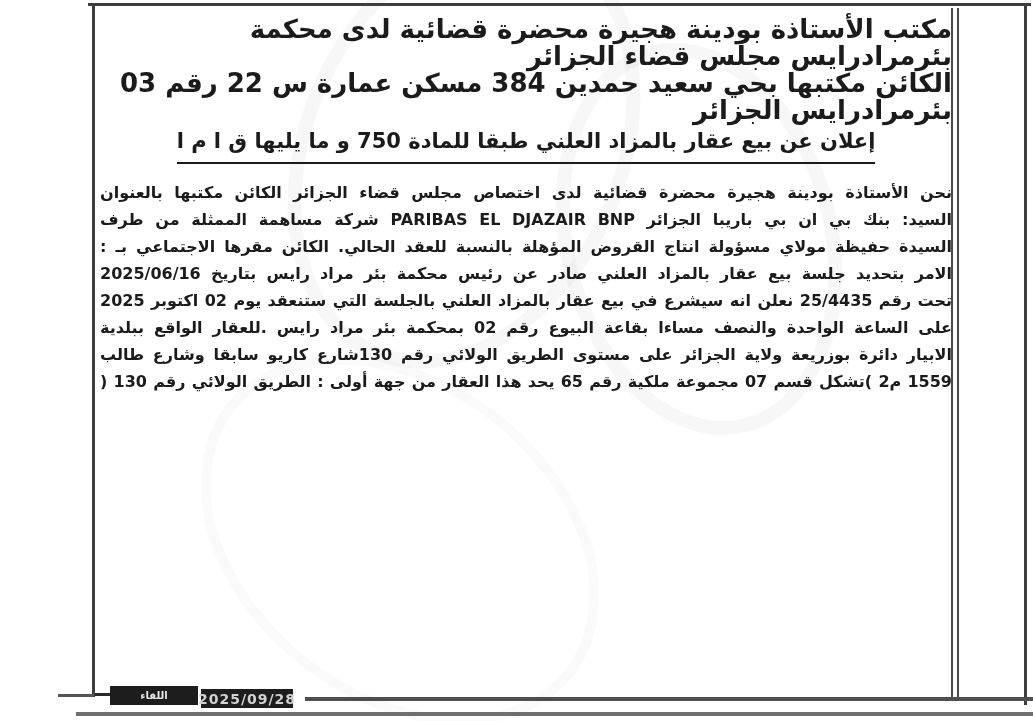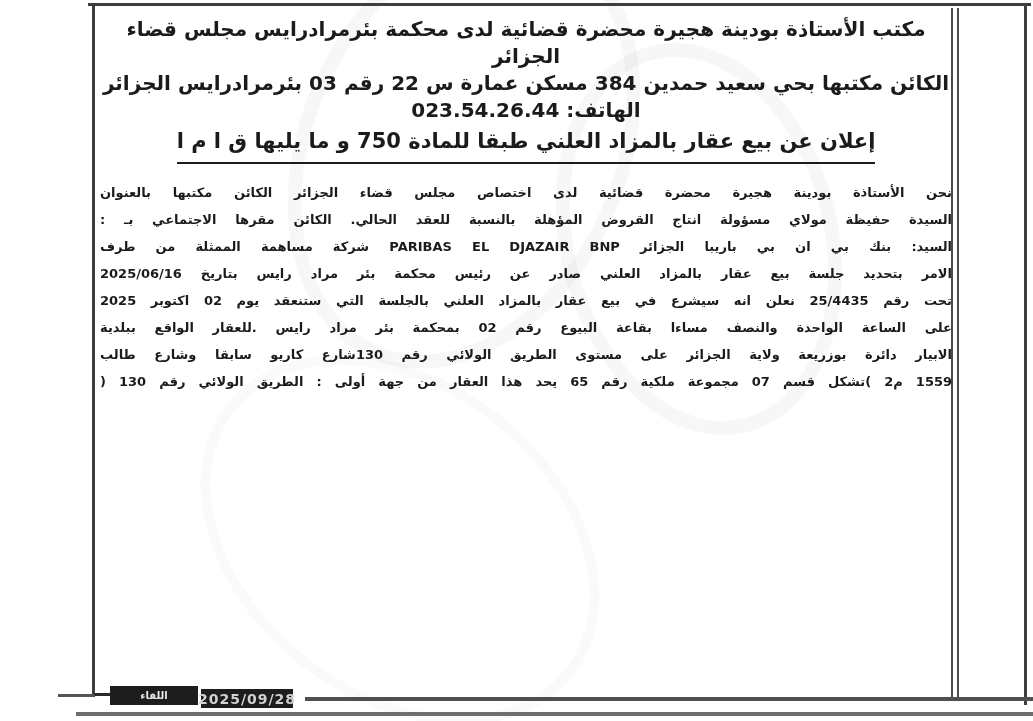--- a/index.html
+++ b/index.html
@@ -21,25 +21,25 @@
   
   .wm { position:absolute; border:14px solid rgba(110,110,110,0.055); border-radius:50%; pointer-events:none; }
   .wm1 { left:300px; top:-80px; width:300px; height:430px; transform:rotate(24deg); }
   .wm2 { left:560px; top:40px;  width:250px; height:370px; transform:rotate(-14deg); }
   .wm3 { left:180px; top:380px; width:420px; height:300px; transform:rotate(38deg); border-width:10px; border-color:rgba(110,110,110,0.035); }
   
   .content {
     position:absolute; left:100px; top:16px; width:852px;
     direction:rtl; color:#1b1b1b; font-weight:700;
   }
-  .hdr   { font-size:20px; line-height:27px; text-align:center; }
+  .hdr   { font-size:26px; line-height:27px; text-align:right; }
   .title { font-size:21px; line-height:30px; text-align:center; margin-top:2px; }
   .title .u { border-bottom:2px solid #1b1b1b; padding-bottom:9px; }
   .para1 { margin-top:23px; }
-  .tline { font-size:13px; line-height:27px; text-align:justify; text-align-last:justify; }
+  .tline { font-size:16px; line-height:27px; text-align:justify; text-align-last:justify; }
   
   .badge {
     position:absolute; background:#1d1d1d; color:#eaeaea;
     display:flex; align-items:center; justify-content:center;
     font-weight:700;
   }
   .badge-name { left:110px; top:686px; width:88px;  height:19px; font-size:10px; }
   .badge-date { left:201px; top:689px; width:92px; height:19px; font-size:14px; letter-spacing:1px; color:#d2d2d2; }
   .badge-link { position:absolute; left:95px; top:693px; width:16px; height:3px; background:#2a2a2a; }
 </style>
@@ -57,29 +57,28 @@
   <div class="rule inner-right-a"></div>
   <div class="rule inner-right-b"></div>
   <div class="rule outer-right"></div>
   <div class="rule left-foot"></div>
   <div class="rule mid-line"></div>
   <div class="rule bottom-line"></div>
 
   <div class="content">
     <div class="hdr">مكتب الأستاذة بودينة هجيرة محضرة قضائية لدى محكمة بئرمرادرايس مجلس قضاء الجزائر</div>
     <div class="hdr">الكائن مكتبها بحي سعيد حمدين 384 مسكن عمارة س 22 رقم 03 بئرمرادرايس الجزائر</div>
-    <div class="hdr">الهاتف: 023.54.26.44</div>
     <div class="title">
       <span class="u">إعلان عن بيع عقار بالمزاد العلني طبقا للمادة 750 و ما يليها ق ا م ا</span>
     </div>
 
     <div class="para1">
         <div class="tline">نحن الأستاذة بودينة هجيرة محضرة قضائية لدى اختصاص مجلس قضاء الجزائر الكائن مكتبها بالعنوان</div>
+        <div class="tline">السيد: بنك بي ان بي باريبا الجزائر PARIBAS EL DJAZAIR  BNP شركة مساهمة الممثلة من طرف</div>
         <div class="tline">السيدة حفيظة مولاي مسؤولة انتاج القروض المؤهلة بالنسبة للعقد الحالي. الكائن مقرها الاجتماعي بـ :</div>
-        <div class="tline">السيد: بنك بي ان بي باريبا الجزائر PARIBAS EL DJAZAIR  BNP شركة مساهمة الممثلة من طرف</div>
         <div class="tline">الامر بتحديد جلسة بيع عقار بالمزاد العلني صادر عن رئيس محكمة بئر مراد رايس بتاريخ 2025/06/16</div>
         <div class="tline">تحت رقم 25/4435 نعلن انه سيشرع في بيع عقار بالمزاد العلني بالجلسة التي ستنعقد يوم 02 اكتوبر 2025</div>
         <div class="tline">على الساعة الواحدة والنصف مساءا بقاعة البيوع رقم 02 بمحكمة بئر مراد رايس .للعقار الواقع ببلدية</div>
         <div class="tline">الابيار دائرة بوزريعة ولاية الجزائر على مستوى الطريق الولائي رقم 130شارع كاريو سابقا وشارع طالب</div>
         <div class="tline">1559 م2 )تشكل قسم 07 مجموعة ملكية رقم 65 يحد هذا العقار من جهة أولى : الطريق الولائي رقم 130 (</div>
       </div>
 
   </div>
 
   <div class="badge-link"></div>

